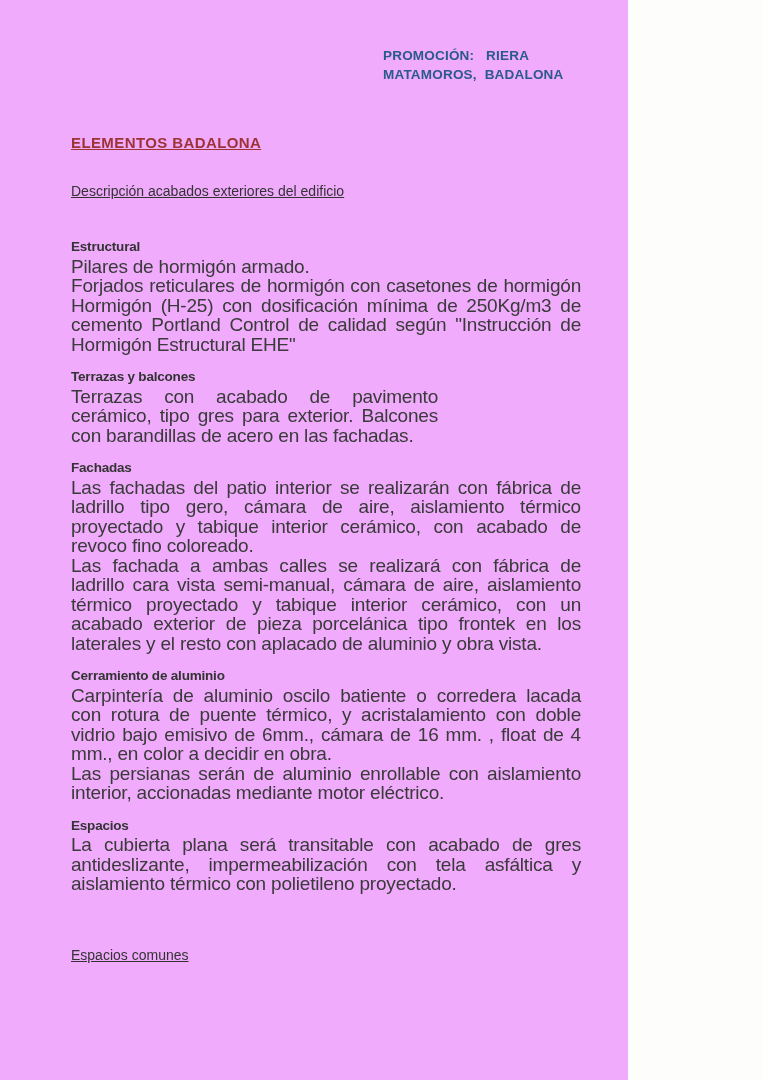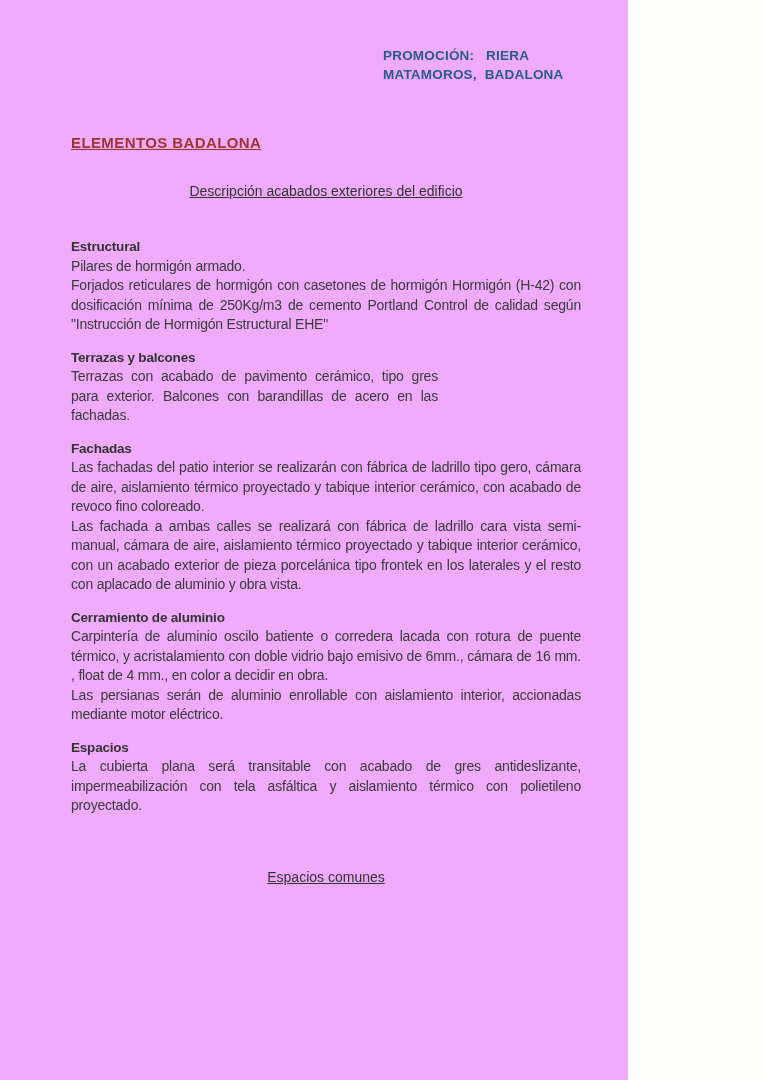--- a/index.html
+++ b/index.html
@@ -37,38 +37,37 @@
     text-decoration: underline;
     text-decoration-color: #9c3335;
   }
   .subheading {
     margin-top: 29px;
     font-weight: normal;
     font-size: 14px;
     line-height: 19px;
     color: #333333;
     text-decoration: underline;
-    text-align: center;
   }
   .subheading.spaces {
     margin-top: 52px;
   }
   section { display: block; }
   .sec { margin-top: 13px; }
   .sec.first { margin-top: 36px; }
   .sec.vestibulo { margin-top: 41px; }
   .sec-title {
     font-weight: bold;
     font-size: 13.5px;
     line-height: 19.5px;
     color: #333333;
     letter-spacing: -0.2px;
   }
   .para {
-    font-size: 14px;
+    font-size: 19px;
     line-height: 19.5px;
     letter-spacing: -0.2px;
     text-align: justify;
     max-width: 643px;
   }
   .para.narrow { max-width: 367px; }
   .para.left { text-align: left; max-width: 600px; }
 </style>
 </head>
 <body>
@@ -79,21 +78,21 @@
 
   <div>
     <h1 class="main-heading">ELEMENTOS BADALONA</h1>
   </div>
 
   <h2 class="subheading">Descripción acabados exteriores del edificio</h2>
 
   <section class="sec first">
     <h3 class="sec-title">Estructural</h3>
     <p class="para">Pilares de hormigón armado.</p>
-    <p class="para">Forjados reticulares de hormigón con casetones de hormigón Hormigón (H-42) con dosificación mínima de 250Kg/m3 de cemento Portland Control de calidad según "Instrucción de Hormigón Estructural EHE"</p>
+    <p class="para">Forjados reticulares de hormigón con casetones de hormigón Hormigón (H-25) con dosificación mínima de 250Kg/m3 de cemento Portland Control de calidad según "Instrucción de Hormigón Estructural EHE"</p>
   </section>
 
   <section class="sec">
     <h3 class="sec-title">Terrazas y balcones</h3>
     <p class="para narrow">Terrazas con acabado de pavimento cerámico, tipo gres para exterior. Balcones con barandillas de acero en las fachadas.</p>
   </section>
 
   <section class="sec">
     <h3 class="sec-title">Fachadas</h3>
     <p class="para">Las fachadas del patio interior se realizarán con fábrica de ladrillo tipo gero, cámara de aire, aislamiento térmico proyectado y tabique interior cerámico, con acabado de revoco fino coloreado.</p>

